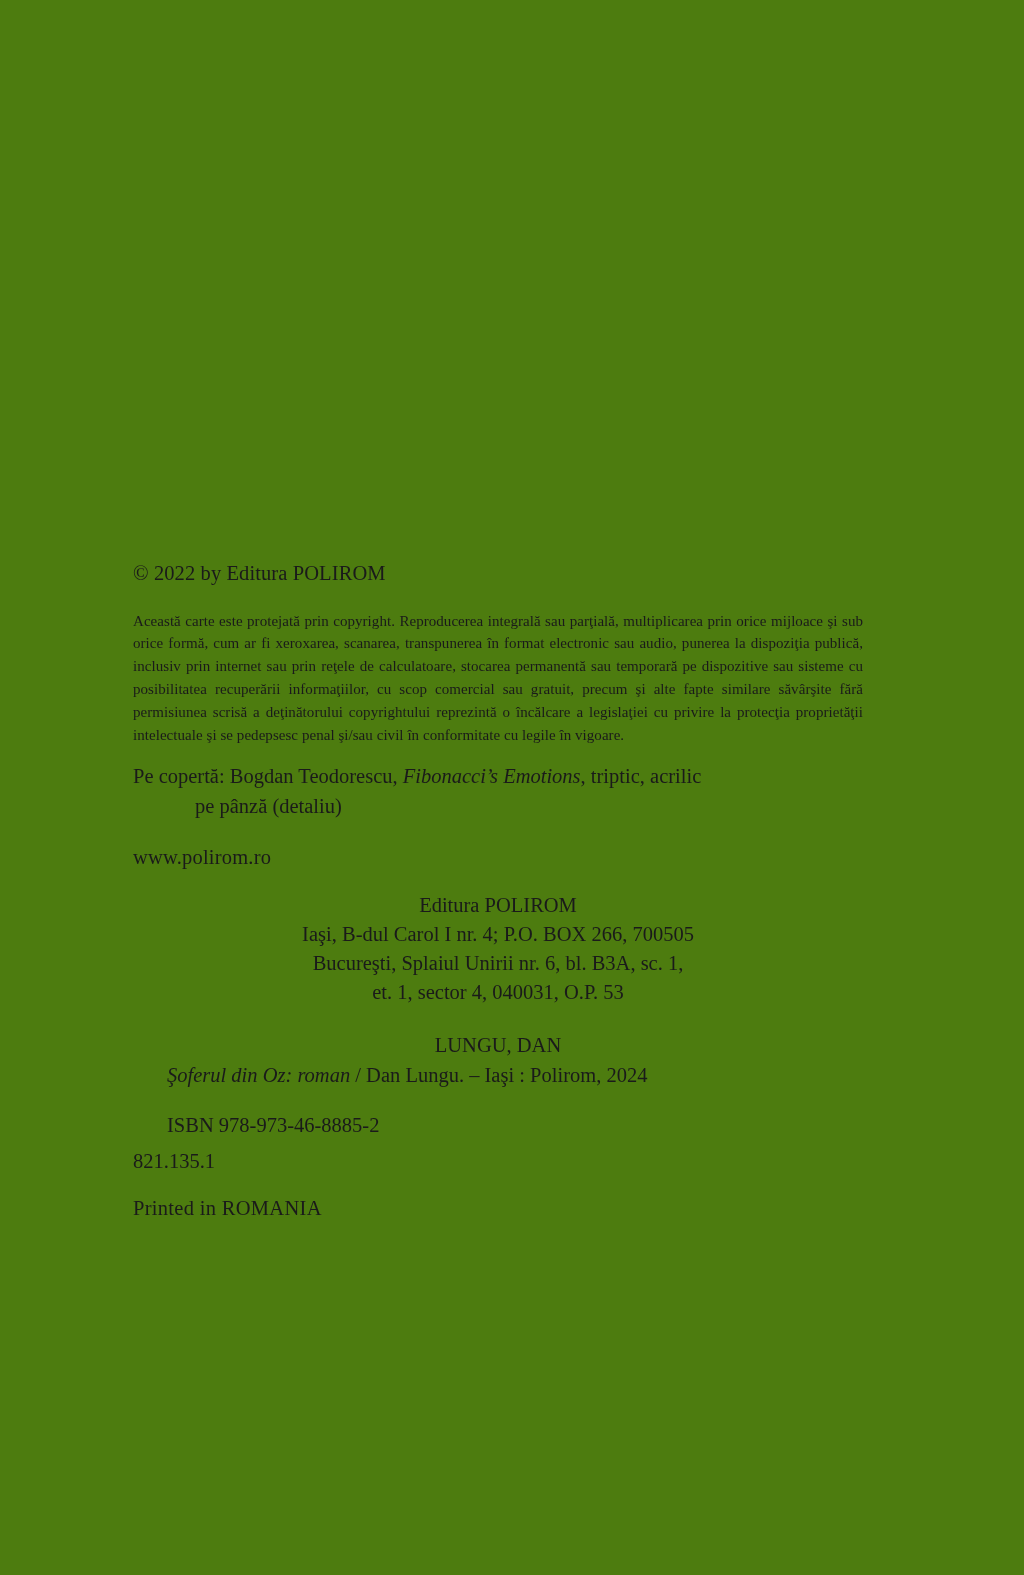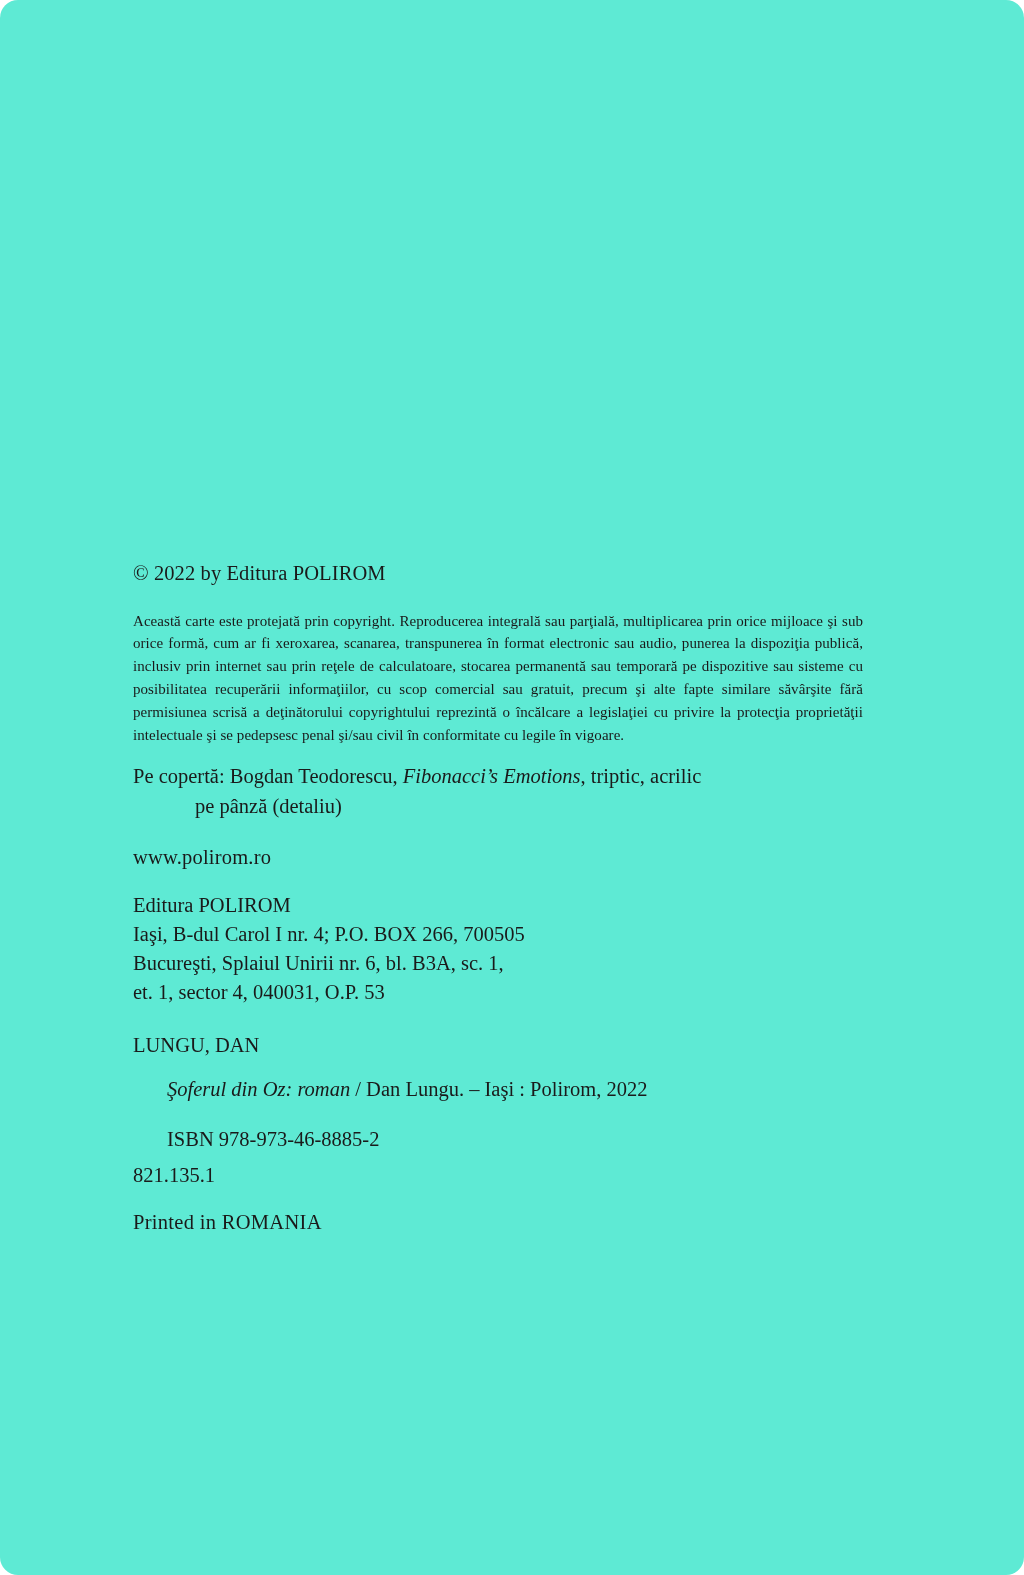--- a/index.html
+++ b/index.html
@@ -4,25 +4,24 @@
 <style>
   html, body {
     margin: 0;
     padding: 0;
     background: #ffffff;
   }
   .page {
     position: relative;
     width: 1024px;
     height: 1575px;
-    background: #5eead4;
+    background: #4d7c0f;
     font-family: "Liberation Serif", serif;
     color: #1a1a1a;
     overflow: hidden;
-    border-radius: 18px;
   }
   .content {
     position: absolute;
     left: 133px;
     top: 560px;
     width: 730px;
   }
   .copyright-line {
     font-size: 20.5px;
     line-height: 1.35;
@@ -55,30 +54,32 @@
     margin-bottom: 22px;
     letter-spacing: 0.2px;
   }
   .publisher-block {
     font-size: 20.5px;
     line-height: 1.42;
     margin-bottom: 24px;
   }
   .publisher-block div {
     white-space: nowrap;
+    text-align: center;
   }
   .cip-block {
     font-size: 20.5px;
     line-height: 1.42;
   }
   .cip-title {
     margin-bottom: 14px;
   }
   .cip-author {
-    margin-bottom: 15px;
+    margin-bottom: 1px;
+    text-align: center;
   }
   .cip-work {
     padding-left: 34px;
     margin-bottom: 20px;
   }
   .cip-work em {
     font-style: italic;
   }
   .cip-isbn {
     padding-left: 34px;
@@ -112,21 +113,21 @@
 
     <div class="publisher-block">
       <div>Editura POLIROM</div>
       <div>Iaşi, B-dul Carol I nr. 4; P.O. BOX 266, 700505</div>
       <div>Bucureşti, Splaiul Unirii nr. 6, bl. B3A, sc. 1,</div>
       <div>et. 1, sector 4, 040031, O.P. 53</div>
     </div>
 
     <div class="cip-block">
       <div class="cip-author">LUNGU, DAN</div>
-      <div class="cip-work"><em>Şoferul din Oz: roman</em><span> / Dan Lungu. – Iaşi : Polirom, 2022</span></div>
+      <div class="cip-work"><em>Şoferul din Oz: roman</em><span> / Dan Lungu. – Iaşi : Polirom, 2024</span></div>
       <div class="cip-isbn">ISBN 978-973-46-8885-2</div>
     </div>
 
     <div class="cdd">821.135.1</div>
 
     <div class="printed">Printed in ROMANIA</div>
 
   </div>
 </div>
 

